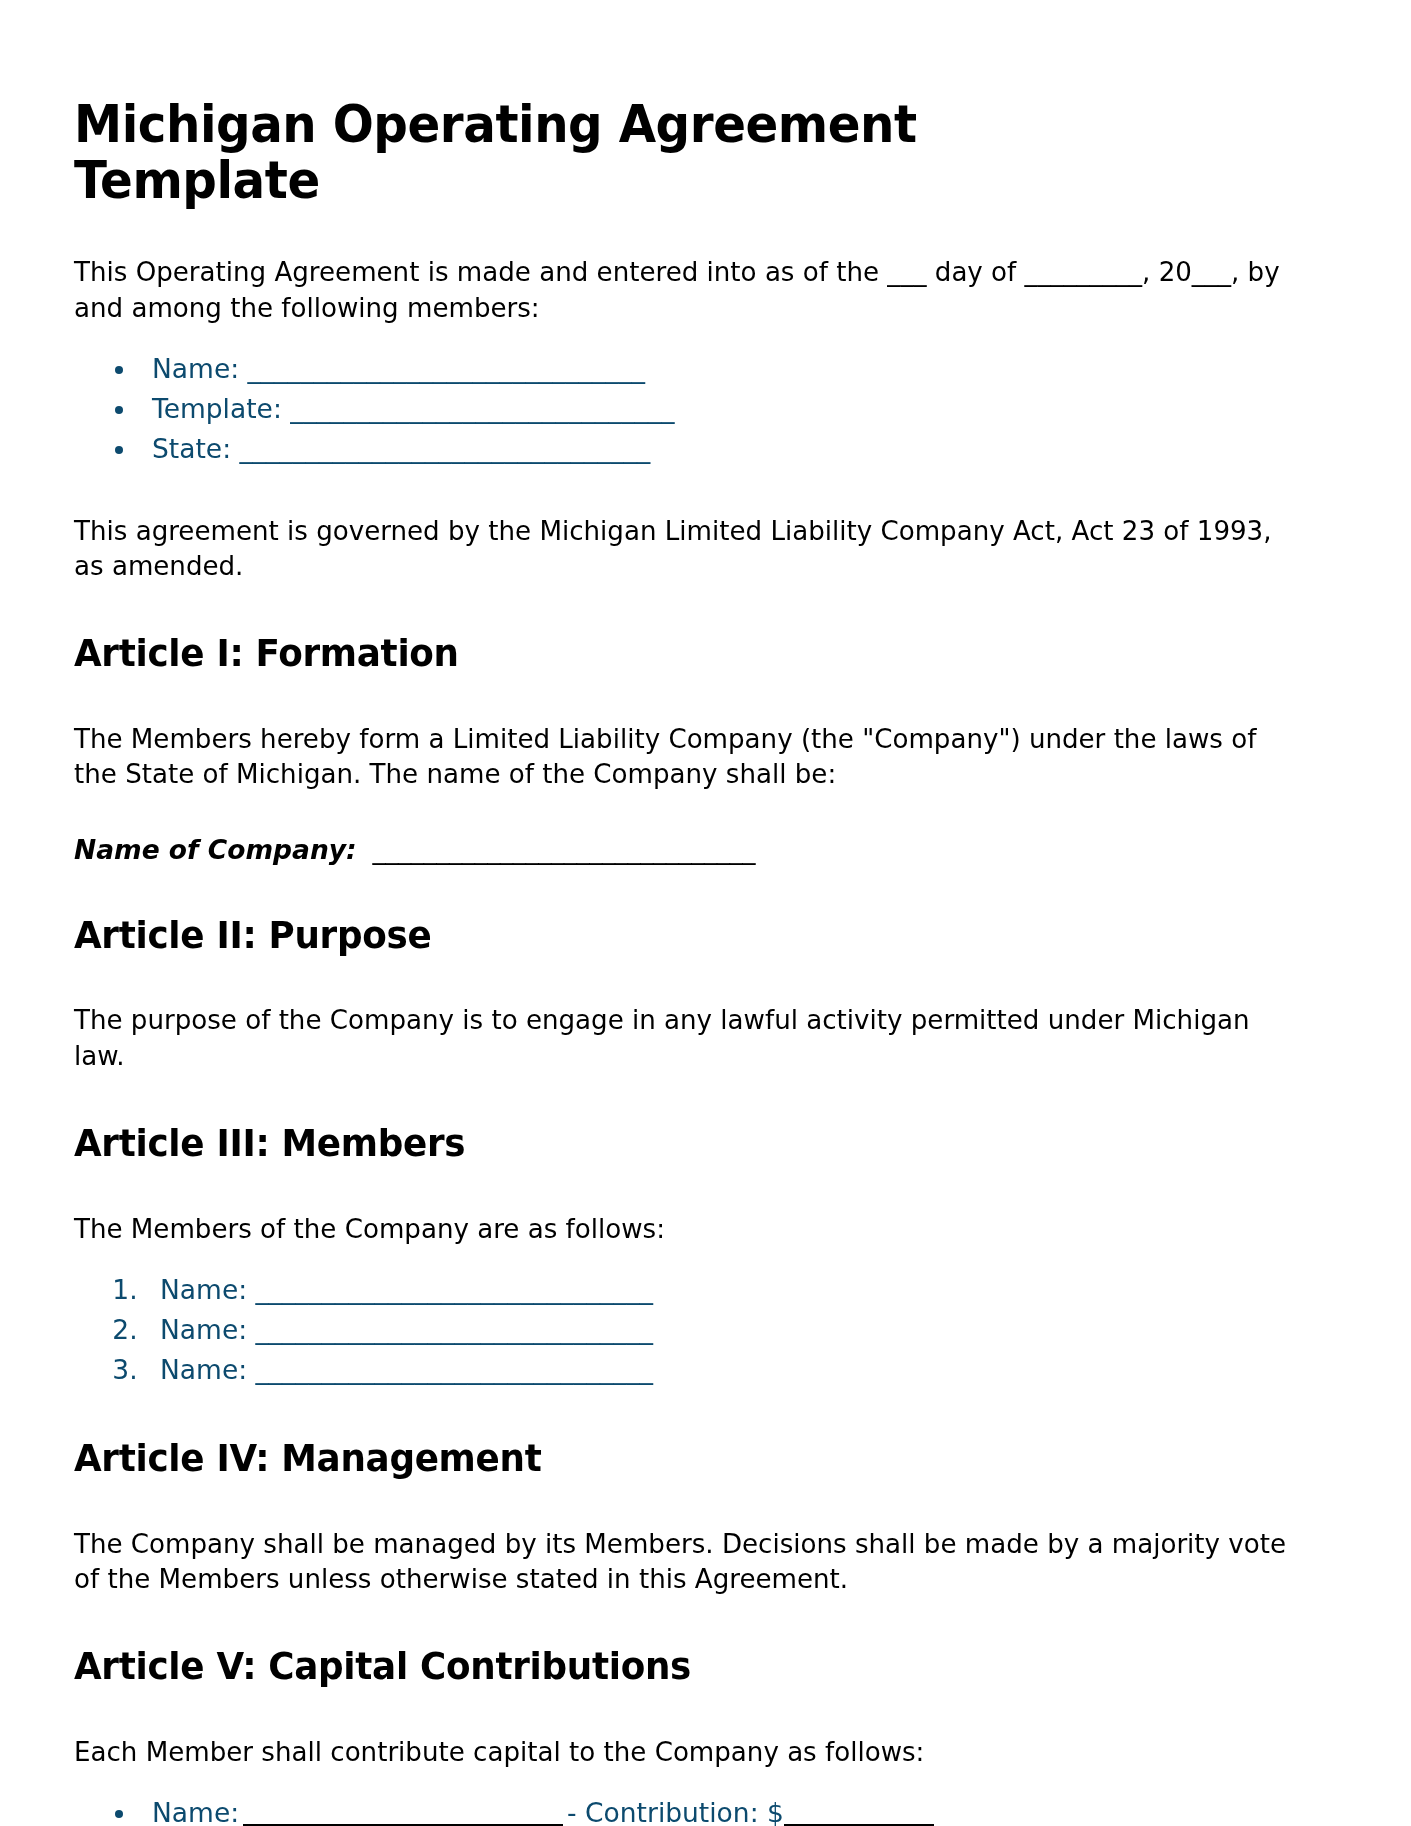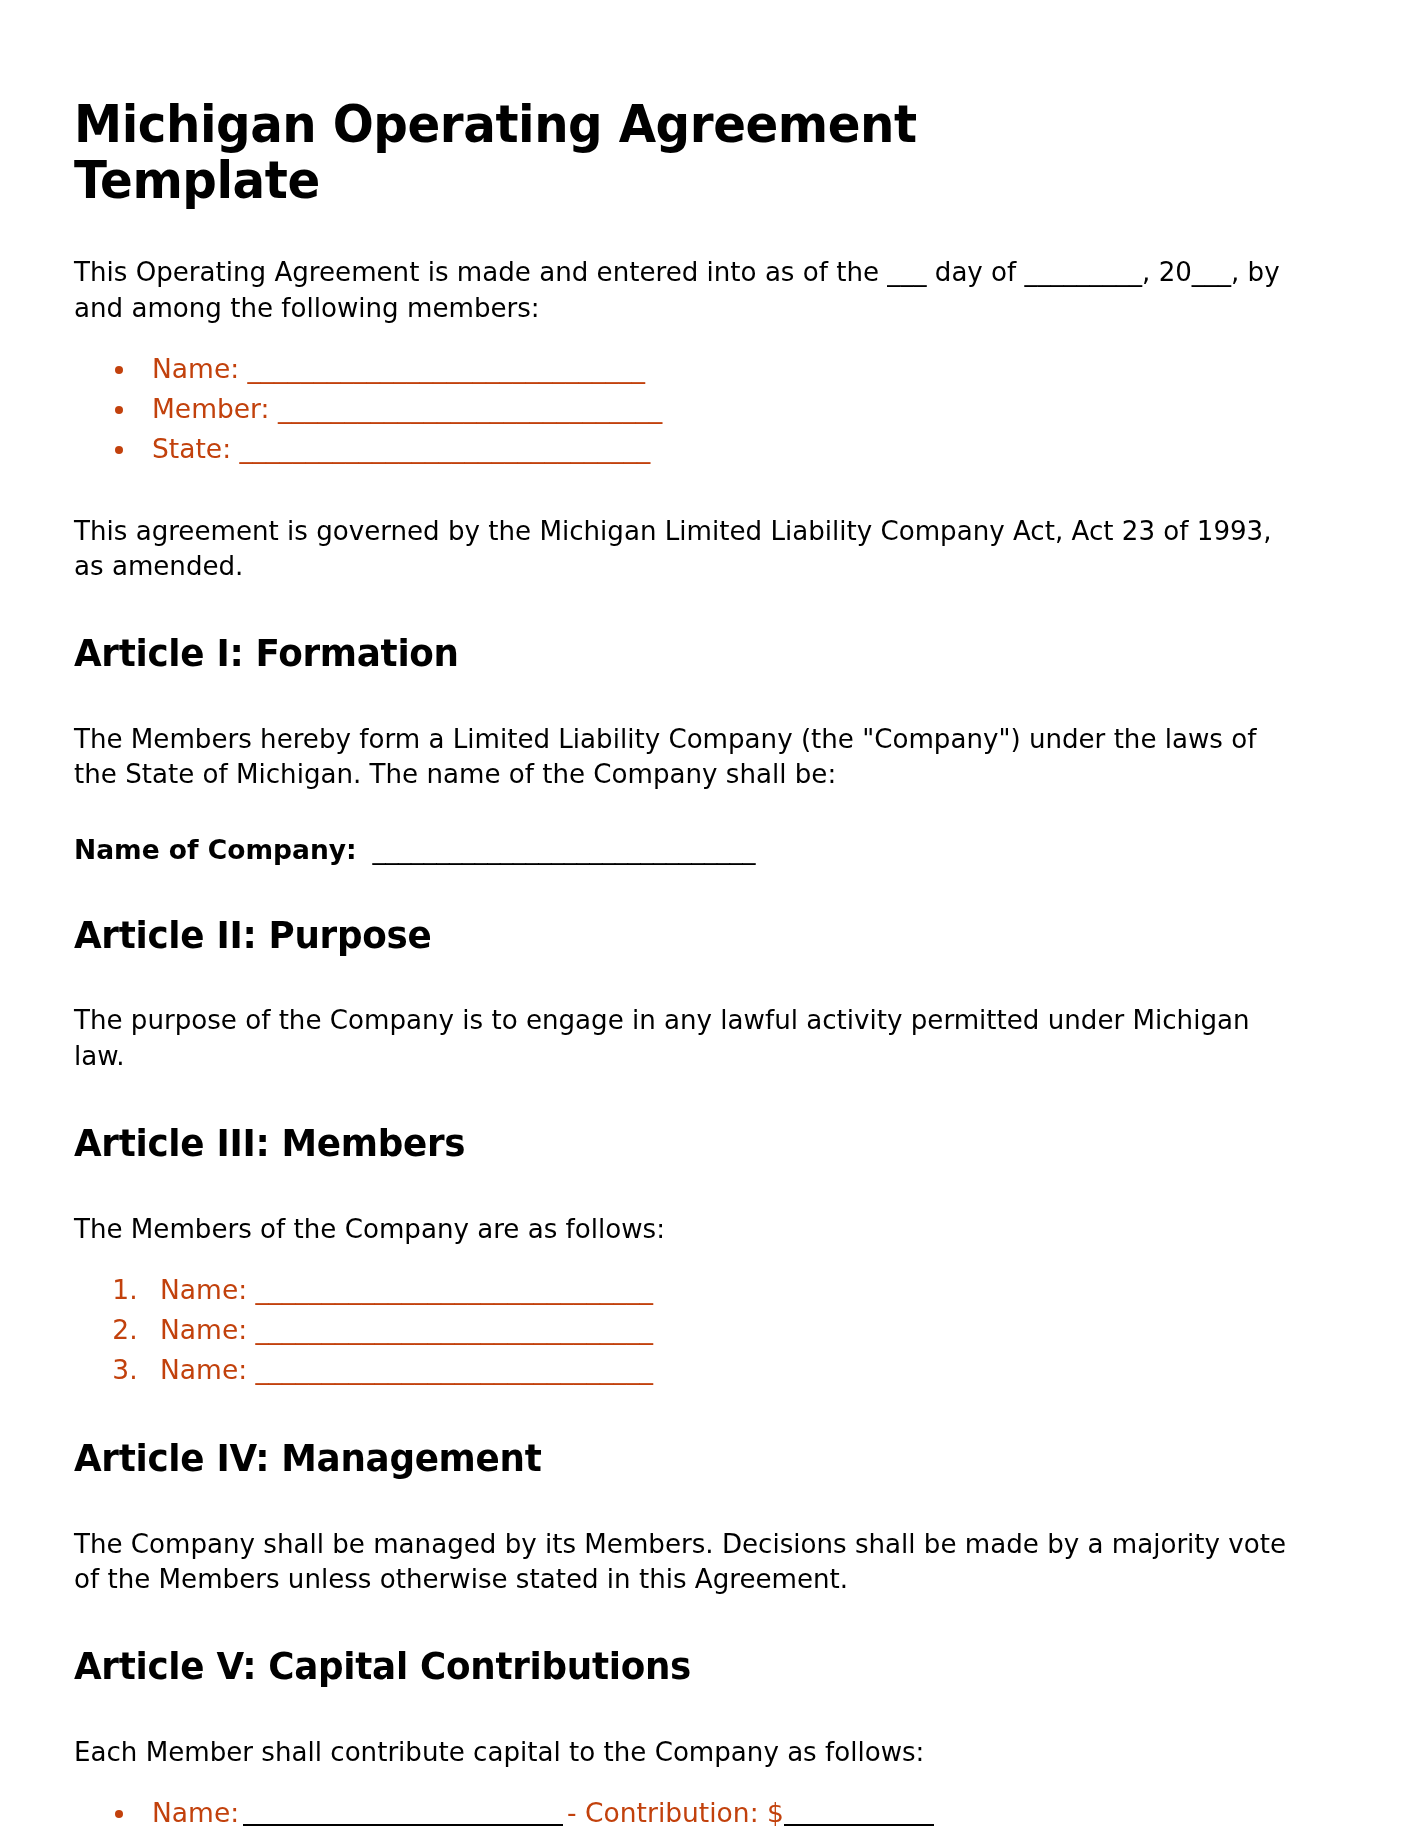--- a/index.html
+++ b/index.html
@@ -85,34 +85,35 @@
     padding-left: 64px;
     font-size: 26.5px;
     line-height: 1.36;
   }
   ul.blank-list { list-style: disc; }
   ol.blank-list { list-style: decimal; padding-left: 72px; }
 
   ul.blank-list li, ol.blank-list li {
     margin: 0 0 4px 0;
     padding-left: 14px;
-    color: #c2410c;
+    color: #0c4a6e;
   }
 
   .blank {
     display: inline-block;
     letter-spacing: -0.5px;
     white-space: pre;
   }
 
   p.bold-line {
     font-size: 26.5px;
     font-weight: bold;
     margin: 42px 0 0 0;
     color: #000;
+    font-style: italic;
   }
   p.bold-line .blank {
     font-weight: normal;
   }
   .contrib-name-blank {
     display: inline-block;
     width: 320px;
     border-bottom: 2px solid #000;
     vertical-align: -4px;
     margin: 0 4px;
@@ -131,21 +132,21 @@
 
 
   <div class="content">
 
     <h1 class="doc-title">Michigan Operating Agreement Template</h1>
 
     <p class="para">This Operating Agreement is made and entered into as of the ___ day of _________, 20___, by and among the following members:</p>
 
     <ul class="blank-list">
       <li>Name: ______________________________</li>
-      <li>Member: _____________________________</li>
+      <li>Template: _____________________________</li>
       <li>State: _______________________________</li>
     </ul>
 
     <p class="para">This agreement is governed by the Michigan Limited Liability Company Act, Act 23 of 1993, as amended.</p>
 
     <h2 class="article">Article I: Formation</h2>
 
     <p class="para">The Members hereby form a Limited Liability Company (the "Company") under the laws of the State of Michigan. The name of the Company shall be:</p>
 
     <p class="bold-line">

